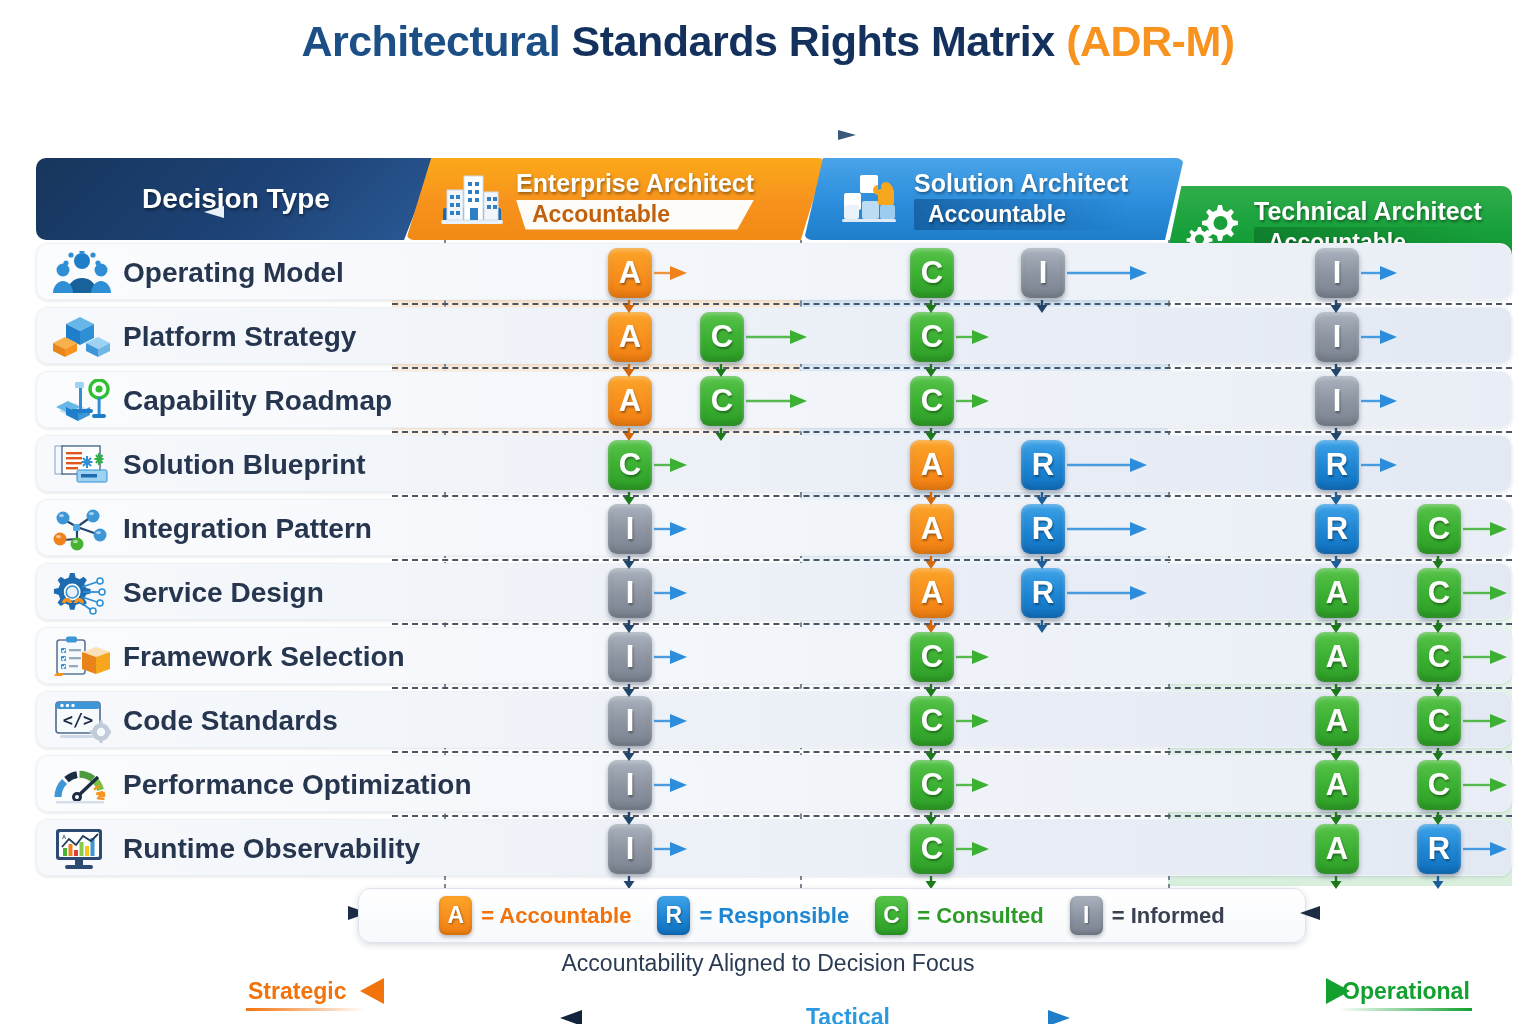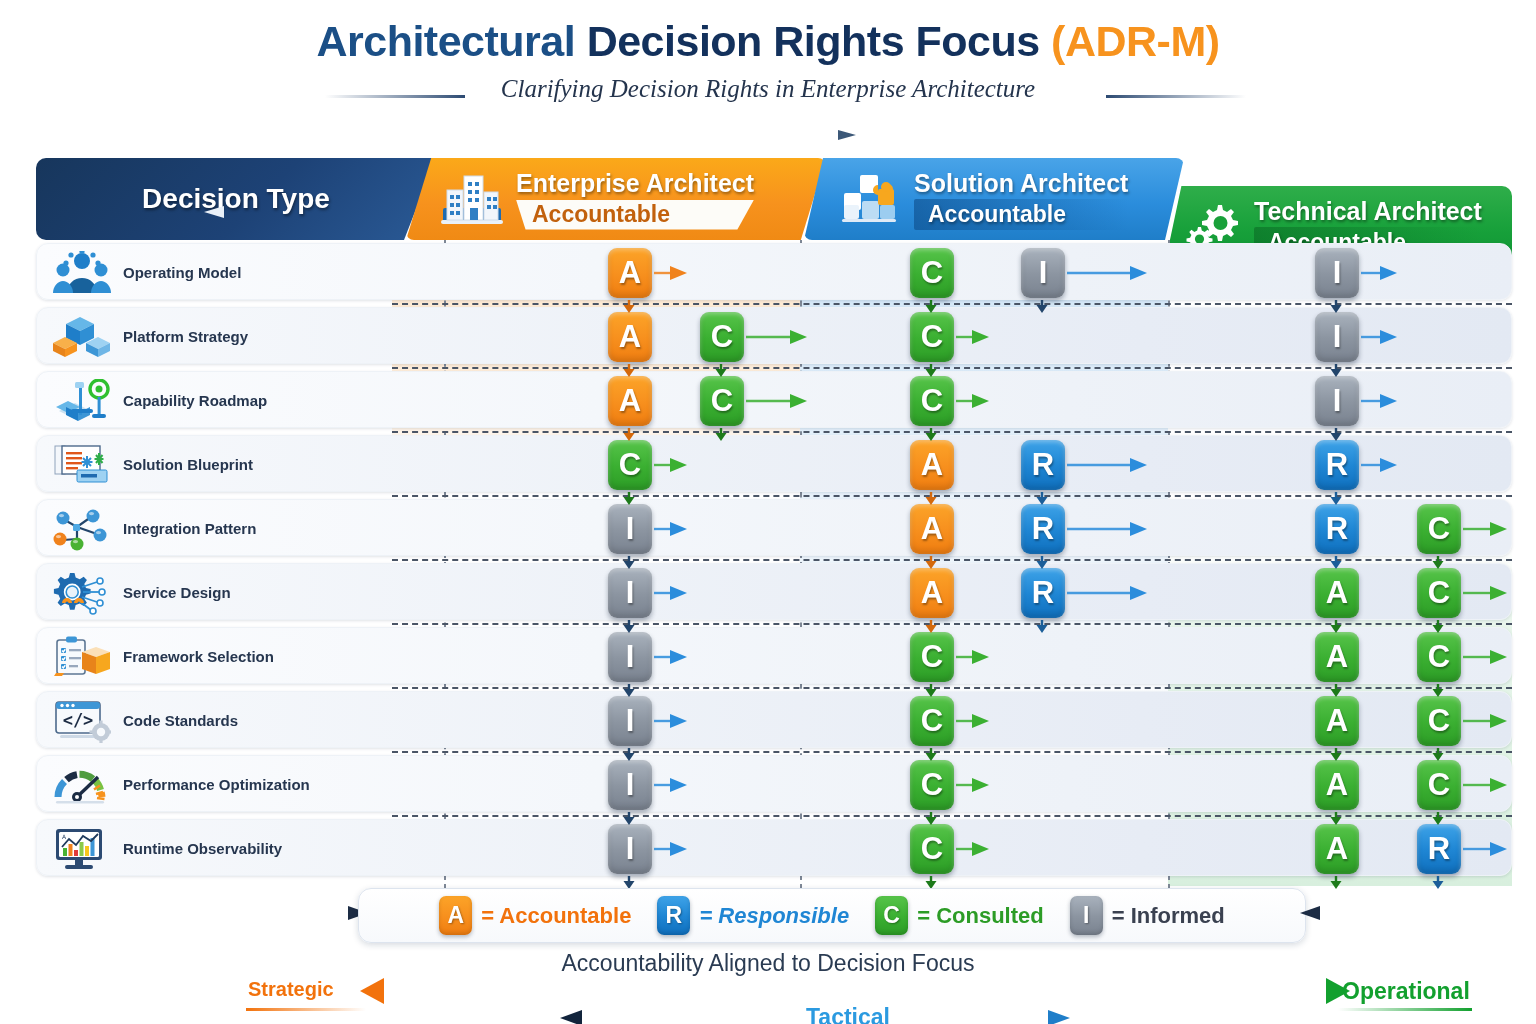--- a/index.html
+++ b/index.html
@@ -72,21 +72,21 @@
   #grid{position:absolute;left:36px;top:243px;width:1476px;height:643px;}
   .col-tint{position:absolute;top:0;bottom:0;}
   .vdiv{position:absolute;top:-3px;bottom:-4px;width:0;border-left:2px dashed #7e8896;}
   .row{position:absolute;left:0;width:1476px;height:57px;border-radius:12px;
        background:linear-gradient(90deg,#fbfcfe 0%,#f4f7fb 38%,#eef2f8 70%,#e9eef6 100%);
        box-shadow:0 1px 3px rgba(20,40,70,.13);border:1px solid #eef2f7;box-sizing:border-box;}
   .row.alt{background:linear-gradient(90deg,#f7f9fc 0%,#eef2f8 40%,#e7ecf5 75%,#e3e9f3 100%);}
   .rowsep{position:absolute;left:356px;width:1120px;height:0;border-top:2px dashed #4a5566;}
   .rowlabel{position:absolute;left:14px;top:0;height:57px;display:flex;align-items:center;}
   .rowlabel .ricon{width:62px;height:46px;flex:0 0 62px;display:flex;align-items:center;justify-content:center;}
-  .rowlabel .rtext{margin-left:10px;font-size:15px;font-weight:bold;color:#26364f;white-space:nowrap;}
+  .rowlabel .rtext{margin-left:10px;font-size:28px;font-weight:bold;color:#26364f;white-space:nowrap;}
 
   
   .badge{position:absolute;width:44px;height:50px;border-radius:9px;
          display:flex;align-items:center;justify-content:center;
          font-size:31px;font-weight:bold;color:#fff;
          text-shadow:1px 2px 2px rgba(0,0,0,.35);
          box-shadow:0 3px 5px rgba(10,25,50,.33), inset 0 -3px 6px rgba(0,0,0,.14), inset 0 2px 4px rgba(255,255,255,.35);}
   .b-A{background:linear-gradient(180deg,#fca428 0%,#f7901e 52%,#ef7d10 100%);}
   .b-R{background:linear-gradient(180deg,#3ea3e8 0%,#1f86d4 52%,#0f6fbd 100%);}
   .b-C{background:linear-gradient(180deg,#57c44a 0%,#3bb032 52%,#2c9c26 100%);}
@@ -105,41 +105,36 @@
             font-size:23px;font-weight:bold;color:#fff;text-shadow:1px 1px 2px rgba(0,0,0,.35);
             box-shadow:0 2px 4px rgba(10,25,50,.3), inset 0 -2px 4px rgba(0,0,0,.14);}
   .lg-text{font-size:22px;font-weight:bold;white-space:nowrap;}
   #legend-arrow-left{position:absolute;left:178px;top:906px;width:190px;height:14px;}
   #legend-arrow-right{position:absolute;left:1300px;top:906px;width:190px;height:14px;}
 
   
   #footer{position:absolute;left:0;top:946px;width:1536px;height:78px;}
   #footer-caption{position:absolute;left:0;top:4px;width:1536px;text-align:center;
                   font-size:23px;color:#2a3b52;}
-  #foot-strategic{position:absolute;left:248px;top:32px;font-size:20px;font-weight:bold;color:#f2720c;}
+  #foot-strategic{position:absolute;left:248px;top:32px;font-size:23px;font-weight:bold;color:#f2720c;}
   #foot-strategic-ul{position:absolute;left:246px;top:62px;width:120px;height:3px;
                      background:linear-gradient(90deg,#f2720c,rgba(242,114,12,0));}
   #foot-operational{position:absolute;left:1342px;top:32px;font-size:23px;font-weight:bold;color:#12a02e;}
   #foot-operational-ul{position:absolute;left:1338px;top:62px;width:134px;height:3px;
                        background:linear-gradient(270deg,#12a02e,rgba(18,160,46,0));}
   #foot-tactical{position:absolute;left:806px;top:58px;font-size:23px;font-weight:bold;color:#2b9ae0;}
   #foot-arrow-main{position:absolute;left:360px;top:32px;width:990px;height:26px;}
   #foot-arrow-tac{position:absolute;left:560px;top:62px;width:510px;height:20px;}
 </style>
 </head>
 <body>
 
 <div id="title-block">
   <div id="main-title">
-    <span class="t1">Architectural </span><span class="t2">Decision Rights Focus </span><span class="t3">(ADR-M)</span>
-  </div>
-  <div id="subtitle-row">
-    <span class="sub-rule left"></span>
-    <span class="sub-rule right"></span>
-    <span id="subtitle">Clarifying Decision Rights in Enterprise Architecture</span>
+    <span class="t1">Architectural </span><span class="t2">Standards Rights Matrix </span><span class="t3">(ADR-M)</span>
   </div>
 </div>
 <svg id="sub-arrow" viewBox="0 0 480 10">
   <defs>
       <linearGradient id="gSub" x1="0" x2="1">
         <stop offset="0" stop-color="#9fb2ca" stop-opacity="0"></stop>
         <stop offset="1" stop-color="#3c5878"></stop>
       </linearGradient>
     </defs>
   <line x1="0" y1="5" x2="460" y2="5" stroke="url(#gSub)" stroke-width="2"></line>
@@ -845,21 +840,21 @@
   <line x1="0" y1="7" x2="170" y2="7" stroke="url(#gLl)" stroke-width="3"></line>
   <polygon points="170,0 190,7 170,14" fill="#1c2c44"></polygon>
 </svg>
 <div id="legend">
     <div class="lg-item">
       <span class="lg-badge b-A">A</span>
       <span class="lg-text" style="color: rgb(242, 114, 12);">= Accountable</span>
     </div>
     <div class="lg-item">
       <span class="lg-badge b-R">R</span>
-      <span class="lg-text" style="color: rgb(31, 134, 212); font-style: italic;">= Responsible</span>
+      <span class="lg-text" style="color: rgb(31, 134, 212);">= Responsible</span>
     </div>
     <div class="lg-item">
       <span class="lg-badge b-C">C</span>
       <span class="lg-text" style="color: rgb(44, 156, 38);">= Consulted</span>
     </div>
     <div class="lg-item">
       <span class="lg-badge b-I">I</span>
       <span class="lg-text" style="color: rgb(58, 65, 80);">= Informed</span>
     </div>
   </div>

